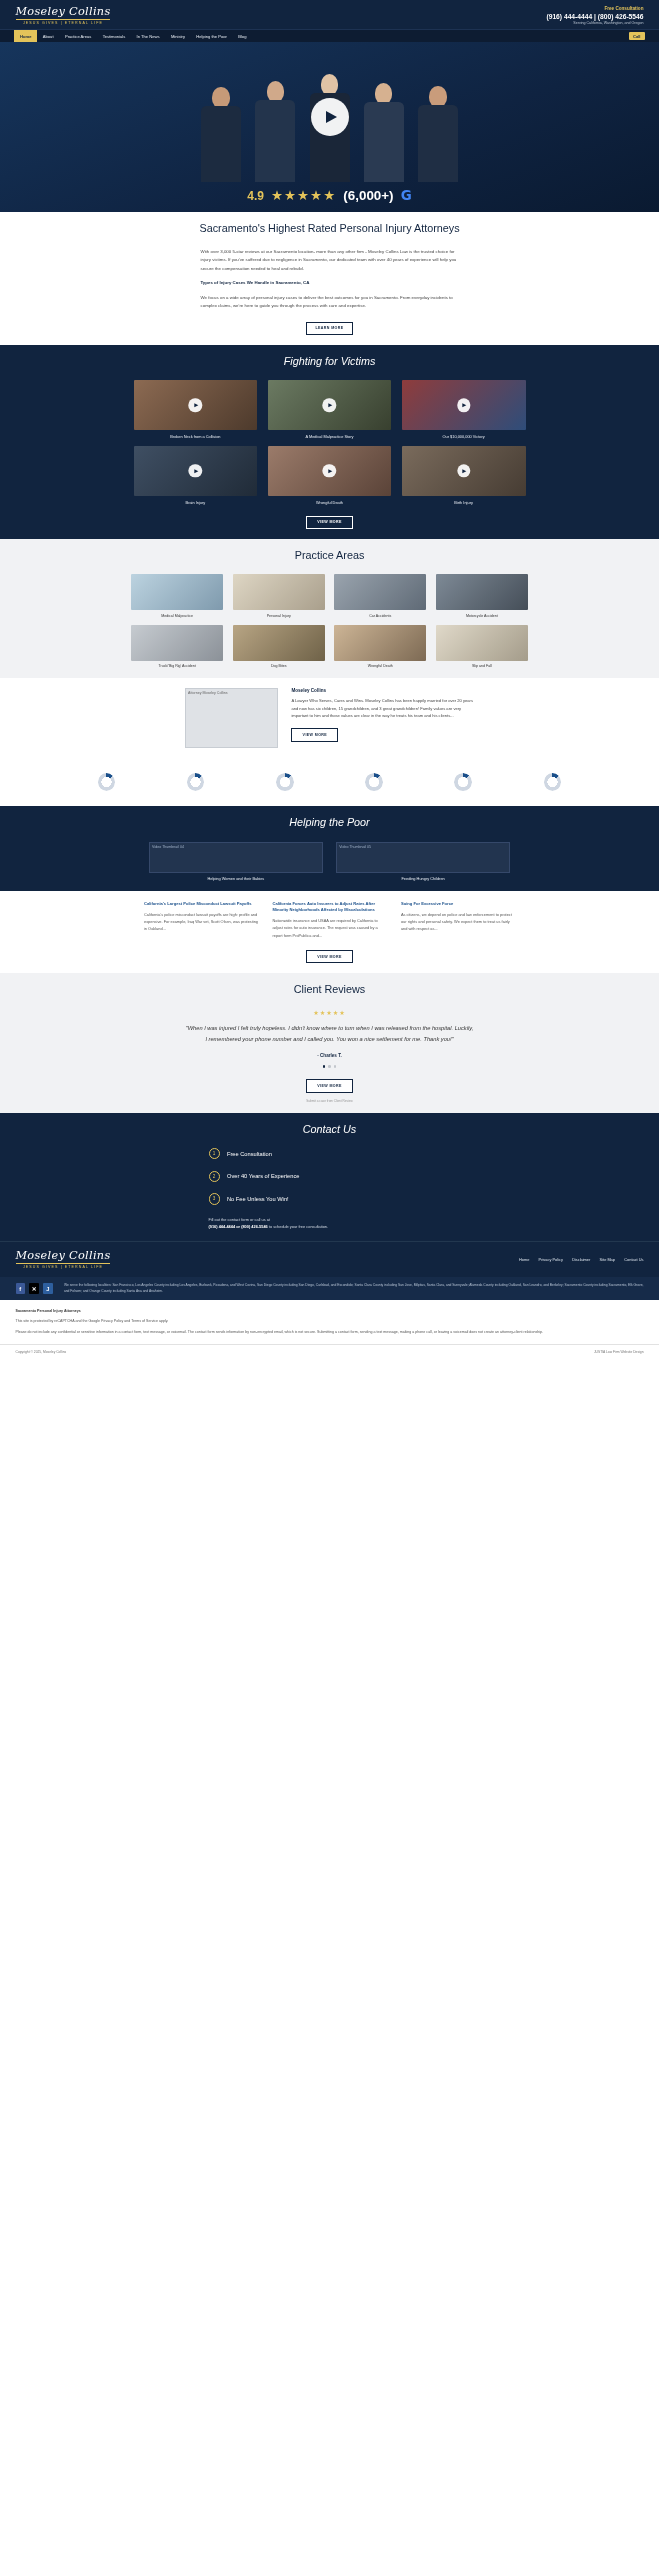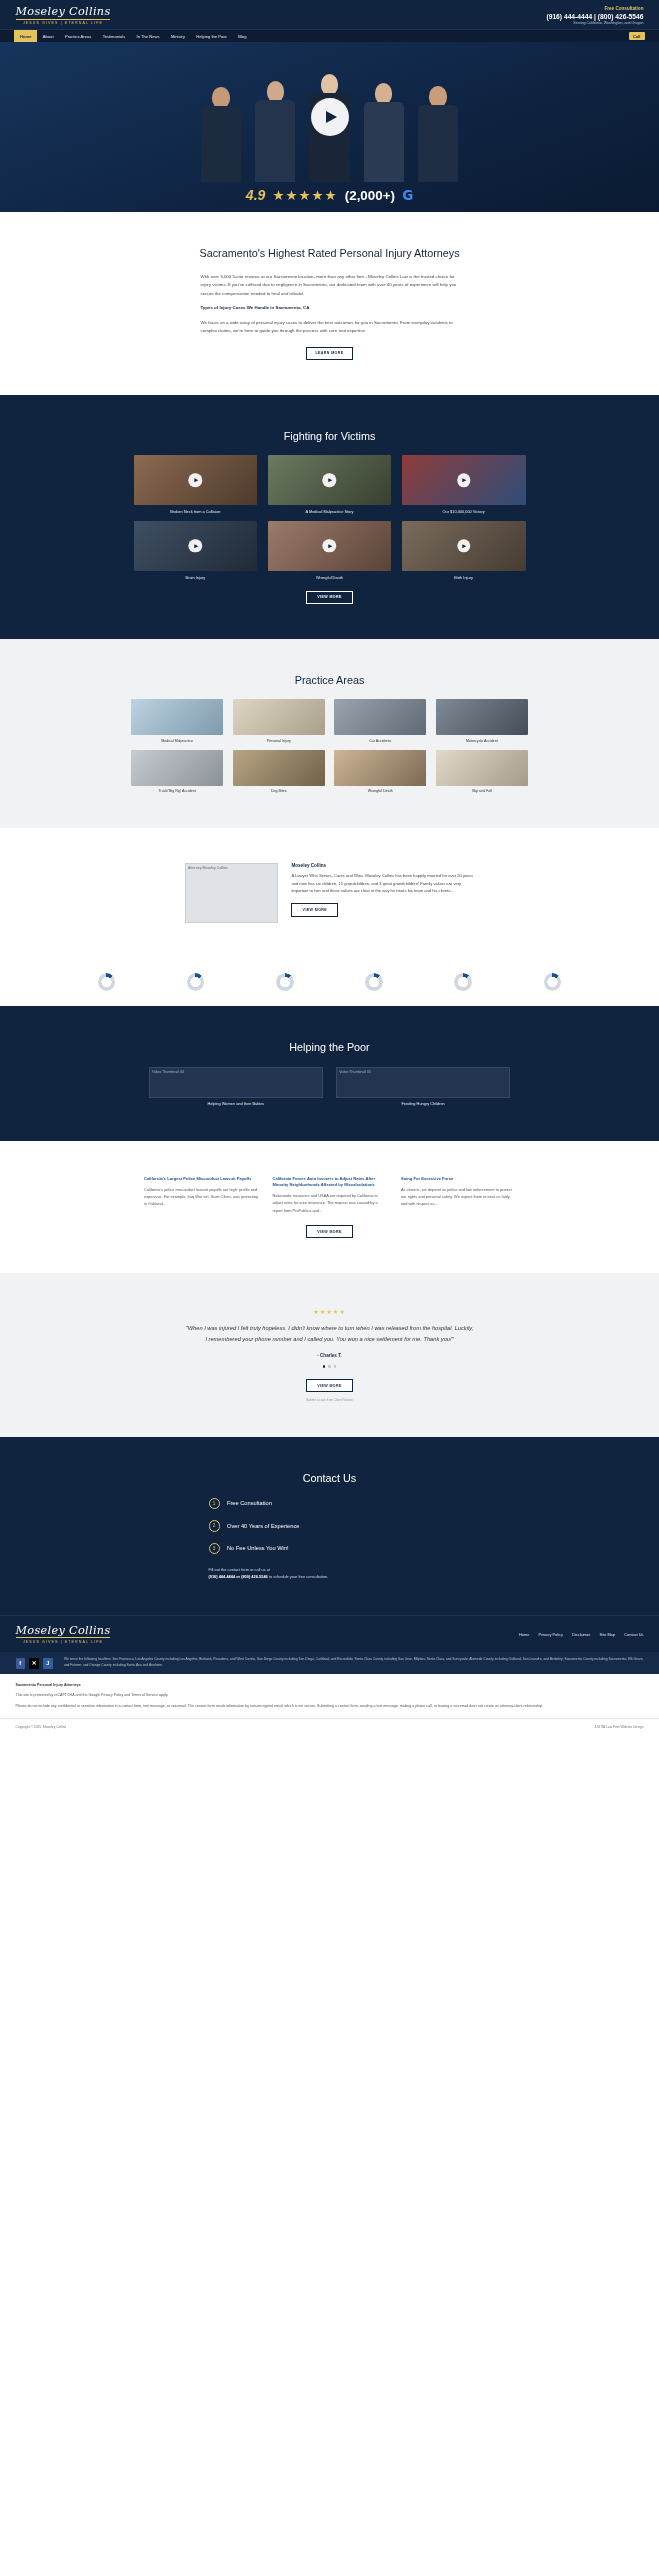--- a/index.html
+++ b/index.html
@@ -106,27 +106,27 @@
     border-top: 6.7px solid transparent;
     border-bottom: 6.7px solid transparent;
     margin-left: 3.1px;
   }
   .hero-rating {
     position: absolute;
     left: 0; right: 0; bottom: 9.3px;
     display: flex; align-items: center; justify-content: center;
     gap: 7.2px;
   }
-  .rating-num { color: #e3c35a; font-size: 14px; font-weight: bold; font-style: italic; }
+  .rating-num { color: #e3c35a; font-size: 12px; font-weight: bold; }
   .rating-stars { color: #e3c35a; font-size: 13.4px; letter-spacing: 1px; }
   .rating-count { color: #ffffff; font-size: 13.4px; font-weight: bold; }
   .g-logo { font-size: 13.4px; font-weight: bold; color: #4285F4; font-family: "DejaVu Sans", sans-serif;}
 
   
-  .section { padding: 35px 0; }
+  .section { padding: 10px 0; }
   .wrap { width: 433px; margin: 0 auto; }
   h2.sec-title {
     text-align: center;
     font-size: 10.8px;
     font-weight: normal;
     color: #11243f;
     margin-bottom: 13.4px;
   }
   .intro-body { width: 258px; margin: 0 auto; font-size: 4.4px; line-height: 1.9; color: #444; }
   .intro-body p { margin-bottom: 6.2px; }
@@ -142,21 +142,21 @@
     color: #11243f;
     background: #fff;
     border: 0.5px solid #11243f;
     padding: 3.6px 0;
     cursor: pointer;
   }
   .btn.on-dark { color: #fff; border-color: #fff; background: transparent; }
 
   
   .dark { background: #11243f; color: #fff; }
-  .dark h2.sec-title { color: #fff; }
+  .dark h2.sec-title { color: #fff; font-style: italic; }
   .vid-grid {
     display: grid;
     grid-template-columns: repeat(3, 1fr);
     gap: 7.2px 10.3px;
     width: 392px; margin: 0 auto;
   }
   .vid-card { }
   .vid-thumb {
     position: relative;
     height: 50px;
@@ -324,21 +324,21 @@
       <div class="p-head" style="background:#c99c7b"></div>
         <div class="p-body" style="background:#1f2e44;height:77px"></div>
     </div>
   </div>
   <div class="hero-play">
       <div class="tri"></div>
     </div>
   <div class="hero-rating">
     <span class="rating-num">4.9</span>
     <span class="rating-stars">★★★★★</span>
-    <span class="rating-count">(2,000+)</span>
+    <span class="rating-count">(6,000+)</span>
     <span class="g-logo">G</span>
   </div>
 </div>
 
 <div class="section">
   <div class="wrap">
     <h2 class="sec-title">Sacramento's Highest Rated Personal Injury Attorneys</h2>
     <div class="intro-body">
       <p>With over 3,000 5-star reviews at our Sacramento location- more than any other firm - Moseley Collins Law is the trusted choice for injury victims. If you've suffered due to negligence in Sacramento, our dedicated team with over 40 years of experience will help you secure the compensation needed to heal and rebuild.</p>
       <p><b>Types of Injury Cases We Handle in Sacramento, CA</b></p>
@@ -487,20 +487,21 @@
     </div>
     <div>
       <div class="blog-title">Suing For Excessive Force</div>
       <div class="blog-ex">As citizens, we depend on police and law enforcement to protect our rights and personal safety. We expect them to treat us fairly and with respect as...</div>
     </div>
   </div>
   <div class="btn">VIEW MORE</div>
 </div>
 
 <div class="section light">
+  <h2 class="sec-title">Client Reviews</h2>
   <div class="rev-stars">★★★★★</div>
   <div class="rev-quote">"When I was injured I felt truly hopeless. I didn't know where to turn when I was released from the hospital. Luckily, I remembered your phone number and I called you. You won a nice settlement for me. Thank you!"</div>
   <div class="rev-author">- Charles T.</div>
   <div class="rev-dots">
     <span class="dot active"></span>
     <span class="dot"></span>
     <span class="dot"></span>
   </div>
   <div class="btn">VIEW MORE</div>
   <div class="rev-sub">Submit a case from Client Review</div>

